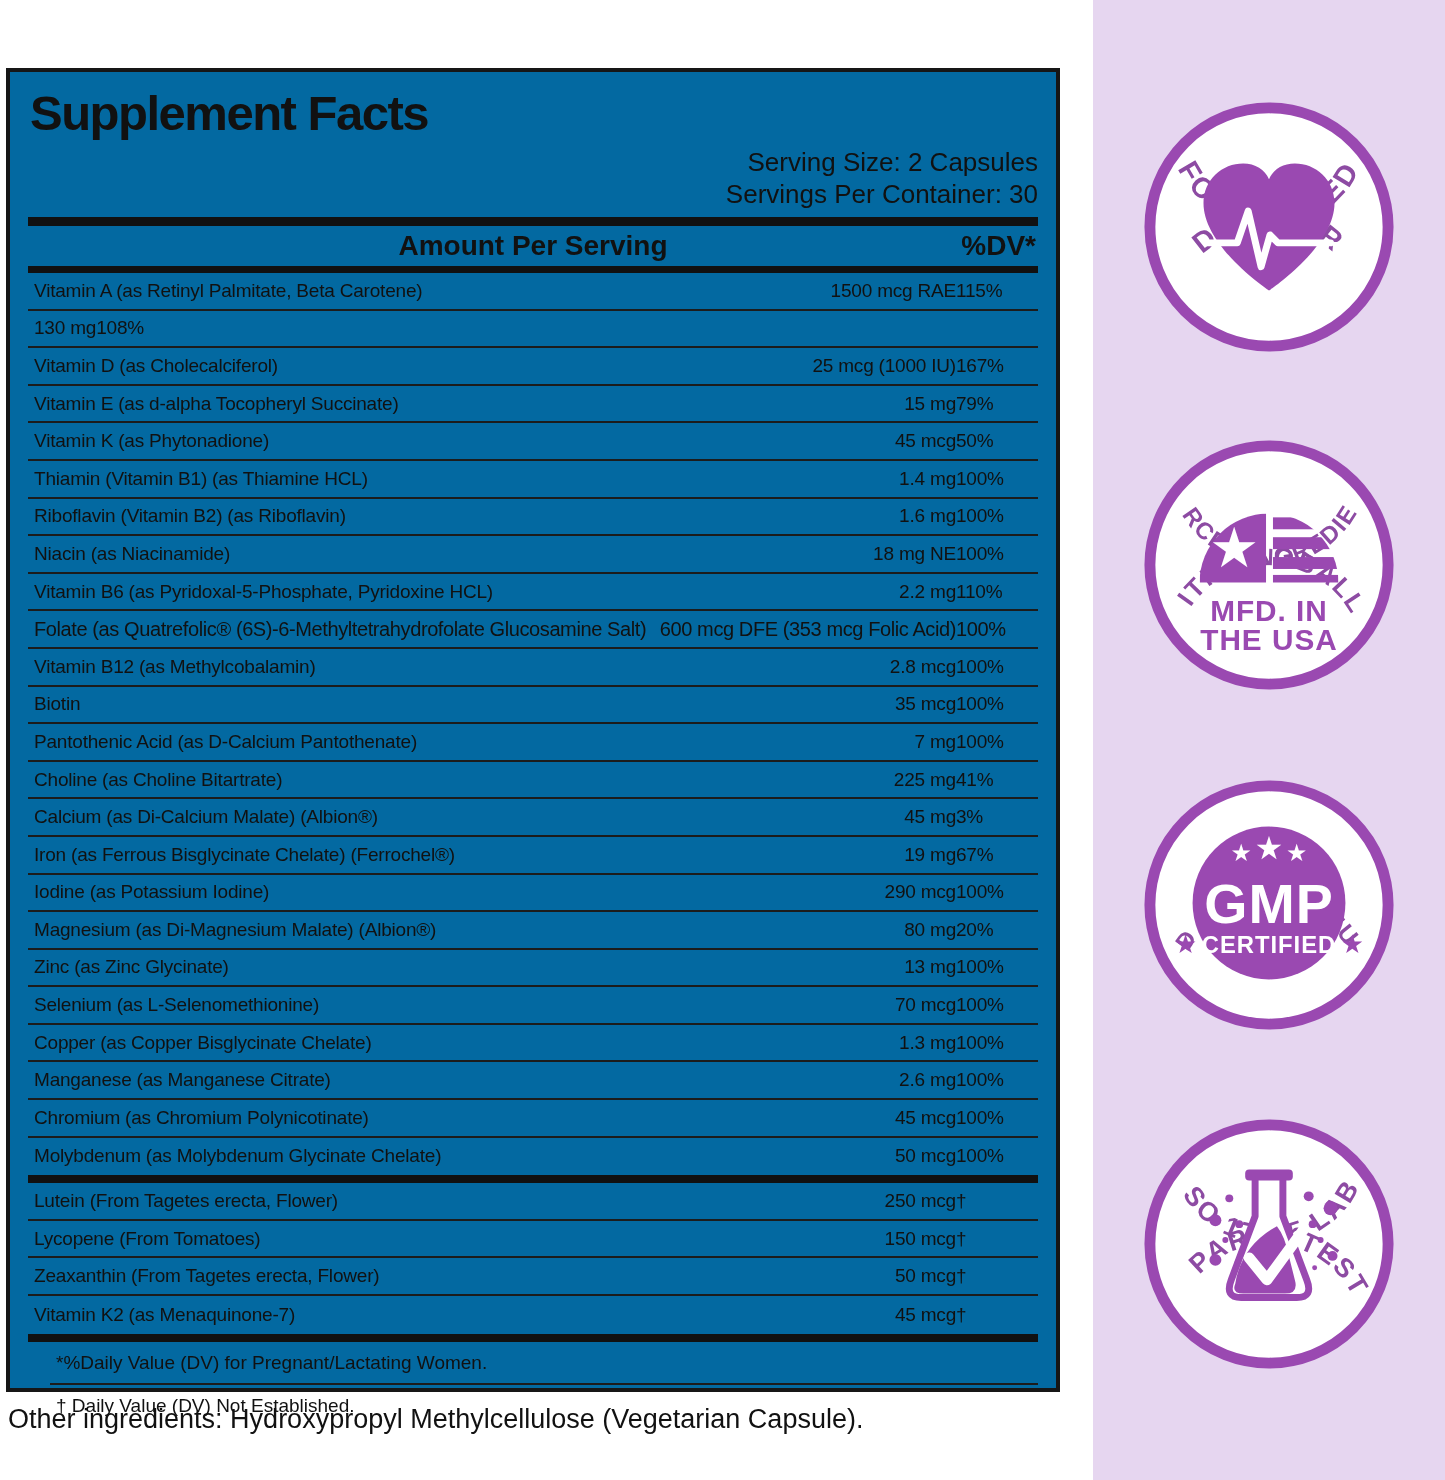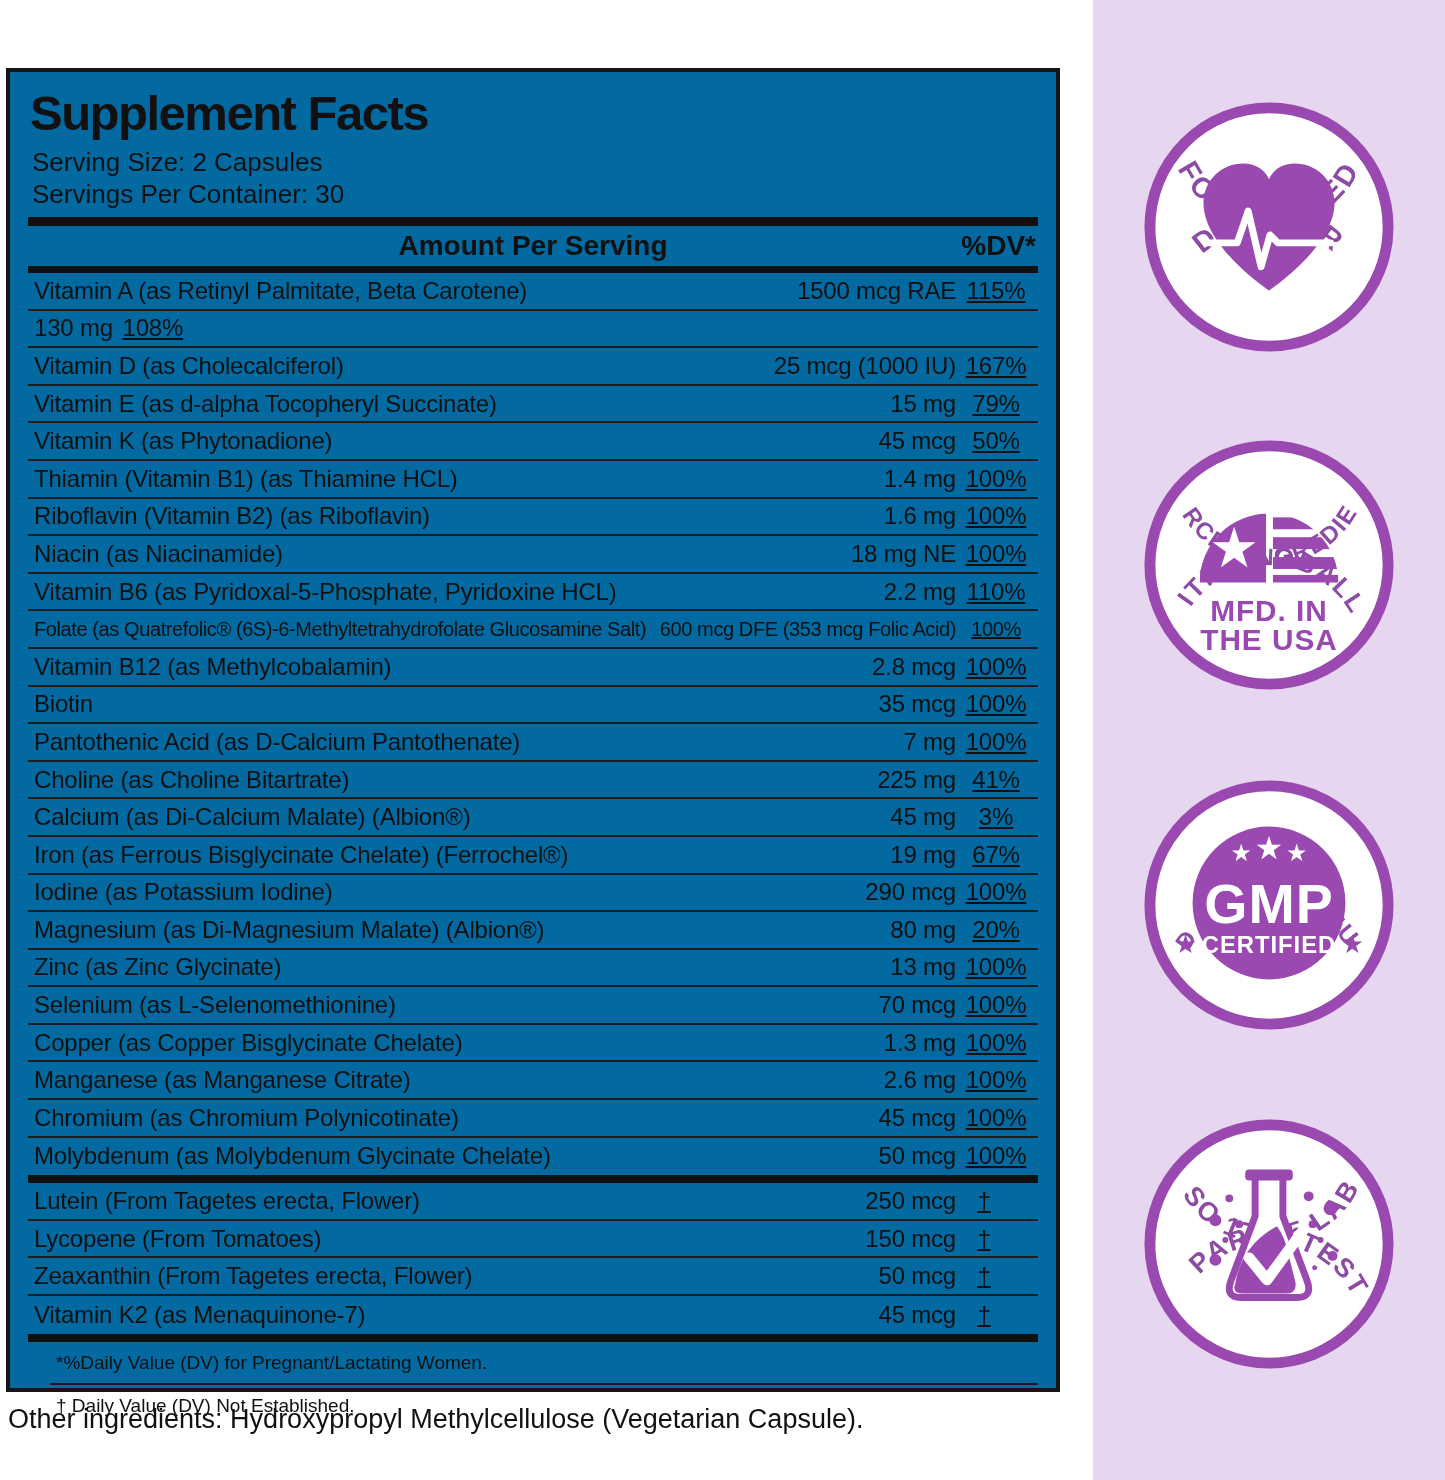--- a/index.html
+++ b/index.html
@@ -7,34 +7,34 @@
     width:1445px;height:1480px;position:relative;background:#ffffff;
     font-family:"Liberation Sans",sans-serif;color:#111;overflow:hidden;
   }
   
   .facts-box{
     position:absolute;left:6px;top:68px;width:1054px;height:1324px;
     border:4px solid #161616;background:#0369a1;box-sizing:border-box;
     padding:12px 18px 0 18px;
   }
   .sf-title{font-size:49px;font-weight:bold;letter-spacing:-1.5px;line-height:54px;margin:2px 0 6px 2px;}
-  .sf-serving{font-size:26px;line-height:32px;margin-left:4px;}
+  .sf-serving{font-size:26px;line-height:32px;margin-left:4px;text-align:right;}
   .bar{background:#111;border:none;}
   .bar-9{height:9px;margin-top:7px;}
   .bar-7{height:7px;}
   .bar-8{height:8px;}
   .hdr-row{position:relative;height:40px;line-height:40px;}
   .hdr-amount{display:block;text-align:center;font-size:28px;font-weight:600;}
   .hdr-dv{position:absolute;right:2px;top:0;font-size:28px;font-weight:600;margin-left:17px;}
   .row{display:flex;align-items:center;height:37.6px;border-bottom:2px solid #1c1c1c;
-       font-size:24px;letter-spacing:-0.2px;box-sizing:border-box;padding:0 2px 0 6px;white-space:nowrap;}
+       font-size:19px;letter-spacing:-0.2px;box-sizing:border-box;padding:0 2px 0 6px;white-space:nowrap;}
   .row:last-child{border-bottom:none;}
   .row .nm{flex:1;overflow:hidden;}
   .row .amt{text-align:right;flex-shrink:0;}
-  .row .dv{width:80px;text-align:center;flex-shrink:0;text-decoration:underline;}
+  .row .dv{width:80px;text-align:left;flex-shrink:0;}
   .row .dv.dag{padding-right:24px;box-sizing:border-box;}
   .row.condensed{font-size:20px;letter-spacing:-0.4px;}
   .foot-row{height:41px;line-height:41px;font-size:19px;padding-left:6px;margin-left:22px;}
   .foot-sep{border-bottom:2px solid #1c1c1c;}
   .other-ing{position:absolute;left:8px;top:1404px;font-size:27px;}
   
   .right-panel{position:absolute;left:1093px;top:0;width:352px;height:1480px;background:#e6d6f0;}
   .badge{position:absolute;left:45px;width:262px;height:262px;}
   .badge svg{display:block;}
   .b1{top:96px;} .b2{top:434px;} .b3{top:774px;} .b4{top:1113px;}

